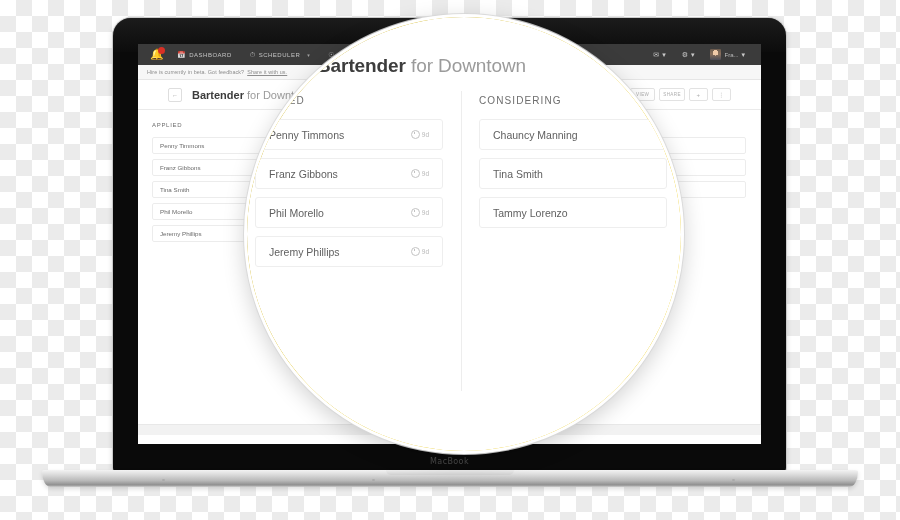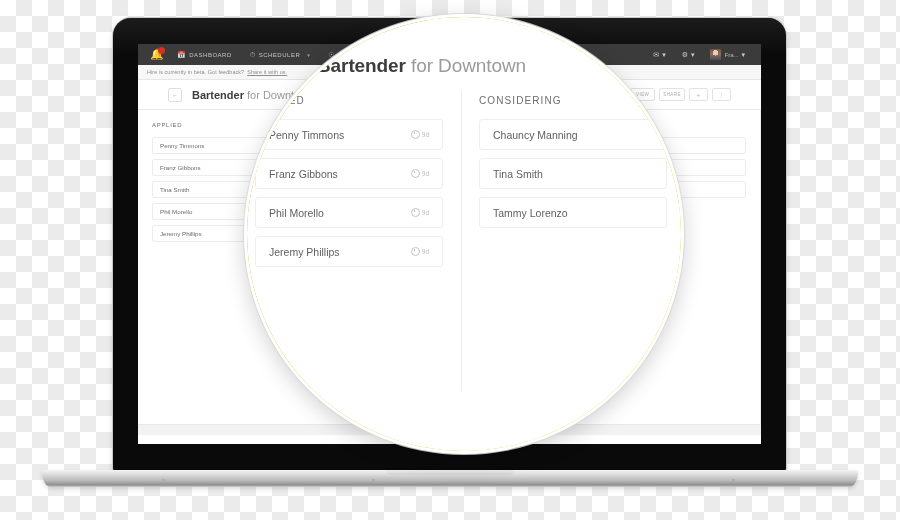--- a/index.html
+++ b/index.html
@@ -376,20 +376,21 @@
     background: #ededed;
   }
 </style>
 </head>
 <body>
 
 <div class="laptop">
 
   <div class="laptop-lid">
     <div class="lid-sheen"></div>
+    <div class="macbook-label">MacBook</div>
 
     <div class="screen">
 
       <div class="app-nav">
         <div class="nav-left">
           <div class="logo-wrap">
             <span class="logo-mark">🔔</span>
             <span class="logo-badge"></span>
           </div>
 

